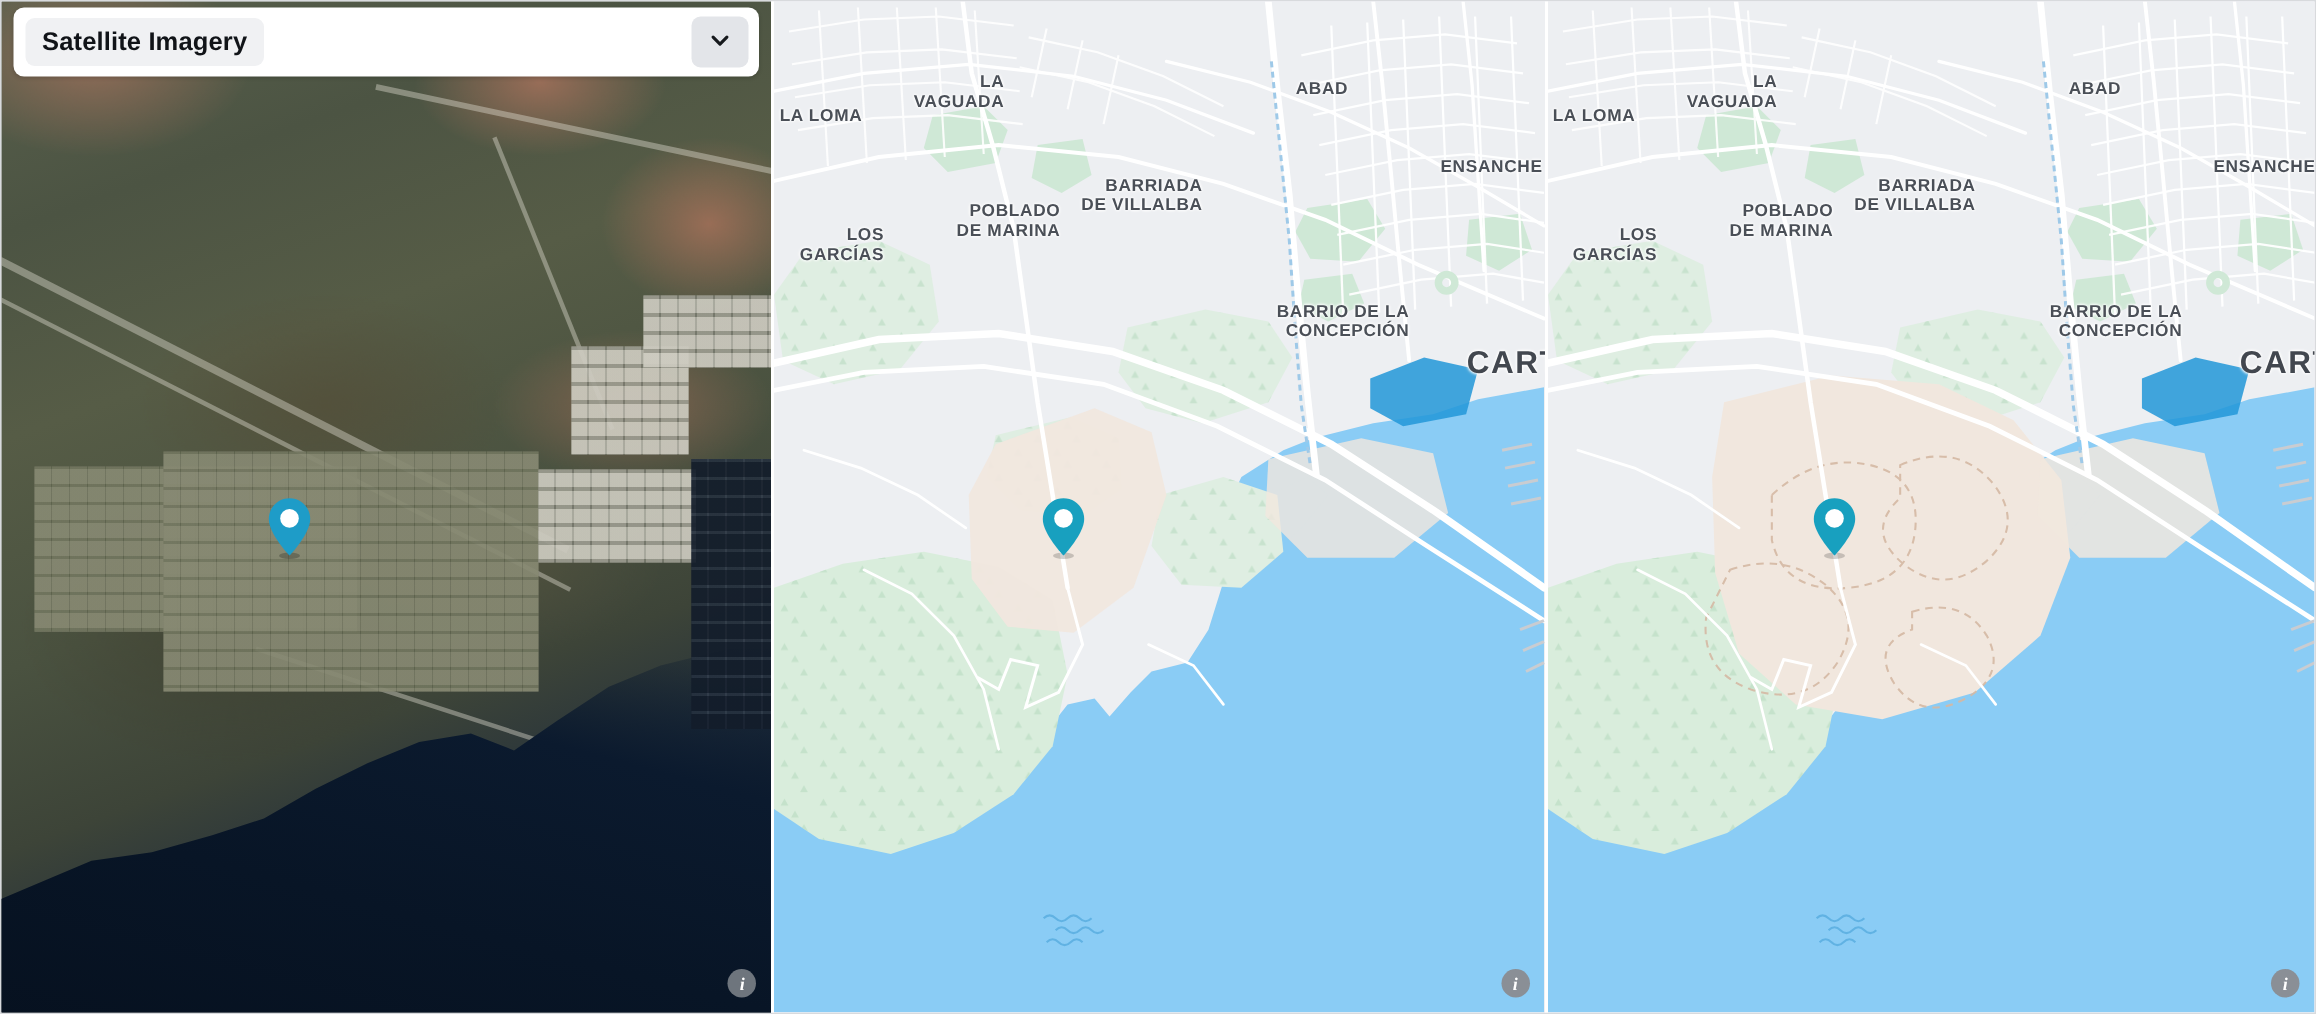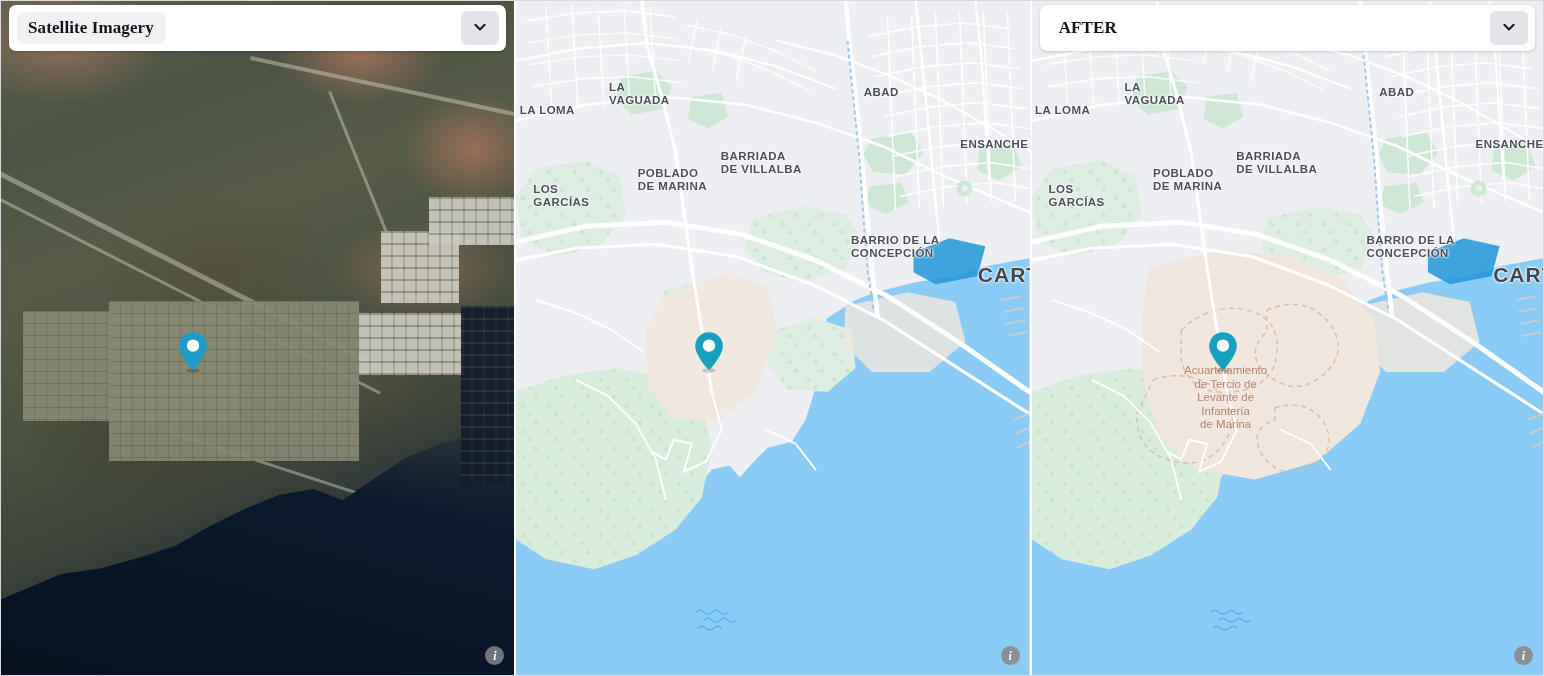--- a/index.html
+++ b/index.html
@@ -29,21 +29,20 @@
     position: absolute; top: 4px; left: 8px; right: 8px;
     height: 46px; background: #ffffff; border-radius: 7px;
     display: flex; align-items: center; justify-content: space-between;
     padding: 0 7px 0 8px; z-index: 40;
     box-shadow: 0 1px 3px rgba(0,0,0,.18);
   }
   .hdr-title {
     font-size: 17px; font-weight: bold; color: #111418;
     padding: 6px 11px; border-radius: 6px; letter-spacing: .1px;
     white-space: nowrap;
-    font-family: Liberation Serif, serif;
   }
   .hdr-title.pill { background: #f0f1f3; }
   .chev-btn {
     width: 38px; height: 34px; border-radius: 6px; background: #e3e5e9;
     display: flex; align-items: center; justify-content: center;
     cursor: pointer; flex: 0 0 auto; border: none;
   }
   .chev-btn svg { width: 16px; height: 16px; }
 
   
@@ -88,26 +87,25 @@
   .pix3 { background-image:
       repeating-linear-gradient(0deg,  rgba(20,30,44,.70) 0 10px, rgba(60,72,86,.50) 10px 20px),
       repeating-linear-gradient(90deg, rgba(12,22,36,.60) 0 10px, rgba(70,80,94,.40) 10px 20px);
       background-color:#18222f; }
 
   
   .vmap { position: absolute; inset: 0; background: #edeff2; }
   .vmap svg { position: absolute; inset: 0; width: 100%; height: 100%; display:block; }
 
   .mlabel {
-    position: absolute; text-align: left; color: #4a4f57;
+    position: absolute; text-align: right; color: #4a4f57;
     font-size: 11.5px; font-weight: bold; letter-spacing: .45px;
     line-height: 13px; white-space: pre-line; pointer-events: none;
     text-shadow: 0 0 3px #fff, 0 0 2px #fff, 0 0 2px #fff;
     transform: translate(-50%,-50%);
-    margin-top: 32px;
   }
   .mlabel.big { font-size: 21px; letter-spacing: 1px; color: #42474f; font-weight: bold; }
   .poi-label {
     position: absolute; text-align: center; color: #b5836a;
     font-size: 11.5px; line-height: 13.5px; white-space: pre-line;
     transform: translate(-50%,0); pointer-events: none; font-weight: normal;
   }
 
   
   .pin { position: absolute; transform: translate(-50%,-100%); pointer-events: none; }
@@ -422,37 +420,22 @@
       <div class="mlabel" style="left:478px;top:111px;">ENSANCHE</div>
       <div class="mlabel" style="left:245px;top:130px;">BARRIADA
 DE VILLALBA</div>
       <div class="mlabel" style="left:156px;top:147px;">POBLADO
 DE MARINA</div>
       <div class="mlabel" style="left:45px;top:163px;">LOS
 GARCÍAS</div>
       <div class="mlabel" style="left:379px;top:214px;">BARRIO DE LA
 CONCEPCIÓN</div>
       <div class="mlabel big" style="left:500px;top:241px;">CARTA</div>
-      <div class="poi-label" style="left:194px;top:363px;">Acuartelamiento
-de Tercio de
-Levante de
-Infantería
-de Marina</div>
-    </div>
-
-    <header class="hdr">
-      <span class="hdr-title">AFTER</span>
-      <button class="chev-btn">
-        <span>
-          <svg viewBox="0 0 16 16">
-              <path d="M3.4 5.8 L8 10.4 L12.6 5.8" fill="none" stroke="#16191d" stroke-width="2.1" stroke-linecap="round" stroke-linejoin="round"></path>
-            </svg>
-        </span>
-      </button>
-    </header>
+    </div>
+
 
     <div class="pin" style="left:191px;top:372px;">
       <svg width="30" height="42" viewBox="0 0 30 42">
         <ellipse cx="15" cy="39.5" rx="7" ry="2.2" fill="rgba(0,0,0,.18)"></ellipse>
         <path d="M15 1.2 C7.3 1.2 1.2 7.3 1.2 15 C1.2 25 15 39.4 15 39.4 C15 39.4 28.8 25 28.8 15 C28.8 7.3 22.7 1.2 15 1.2 Z" fill="#18a0bf"></path>
         <circle cx="15" cy="14.6" r="6.2" fill="#ffffff"></circle>
       </svg>
     </div>
 
     <button class="info-btn">i</button>

